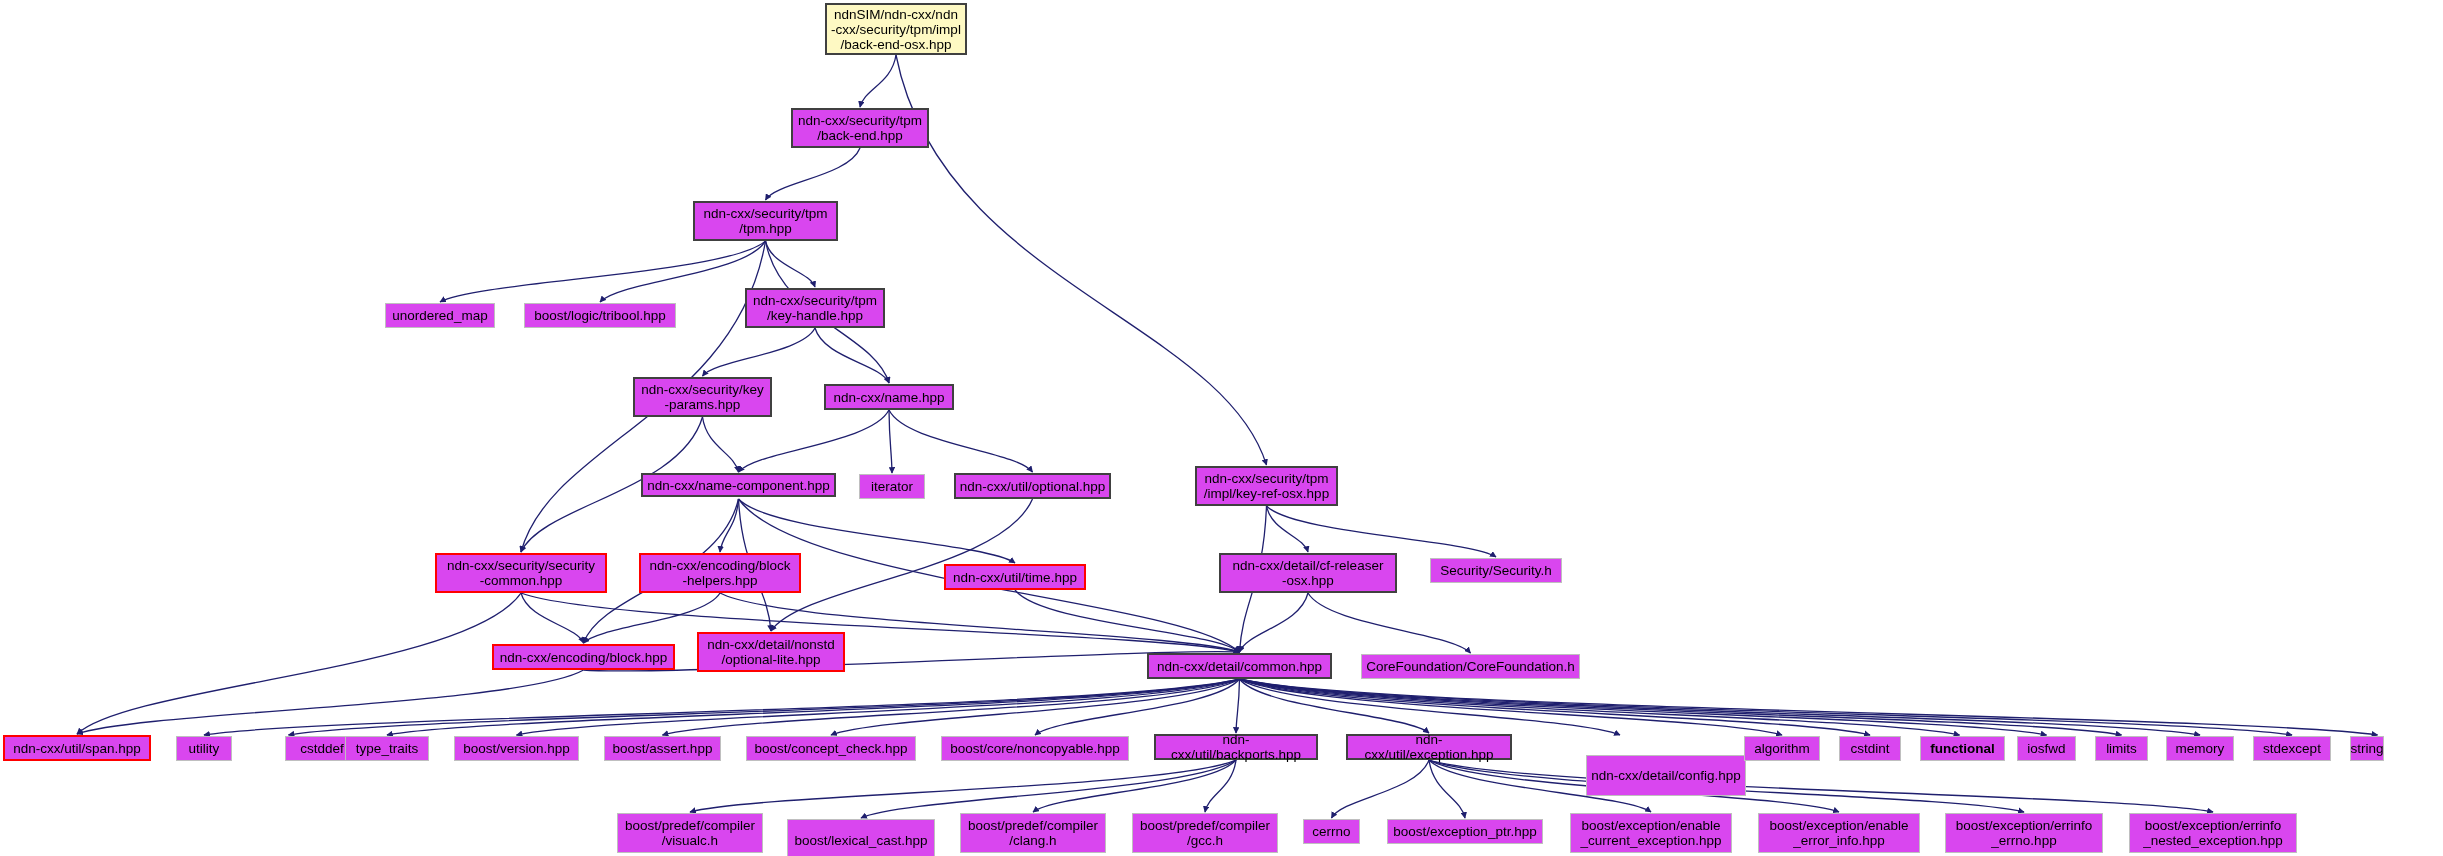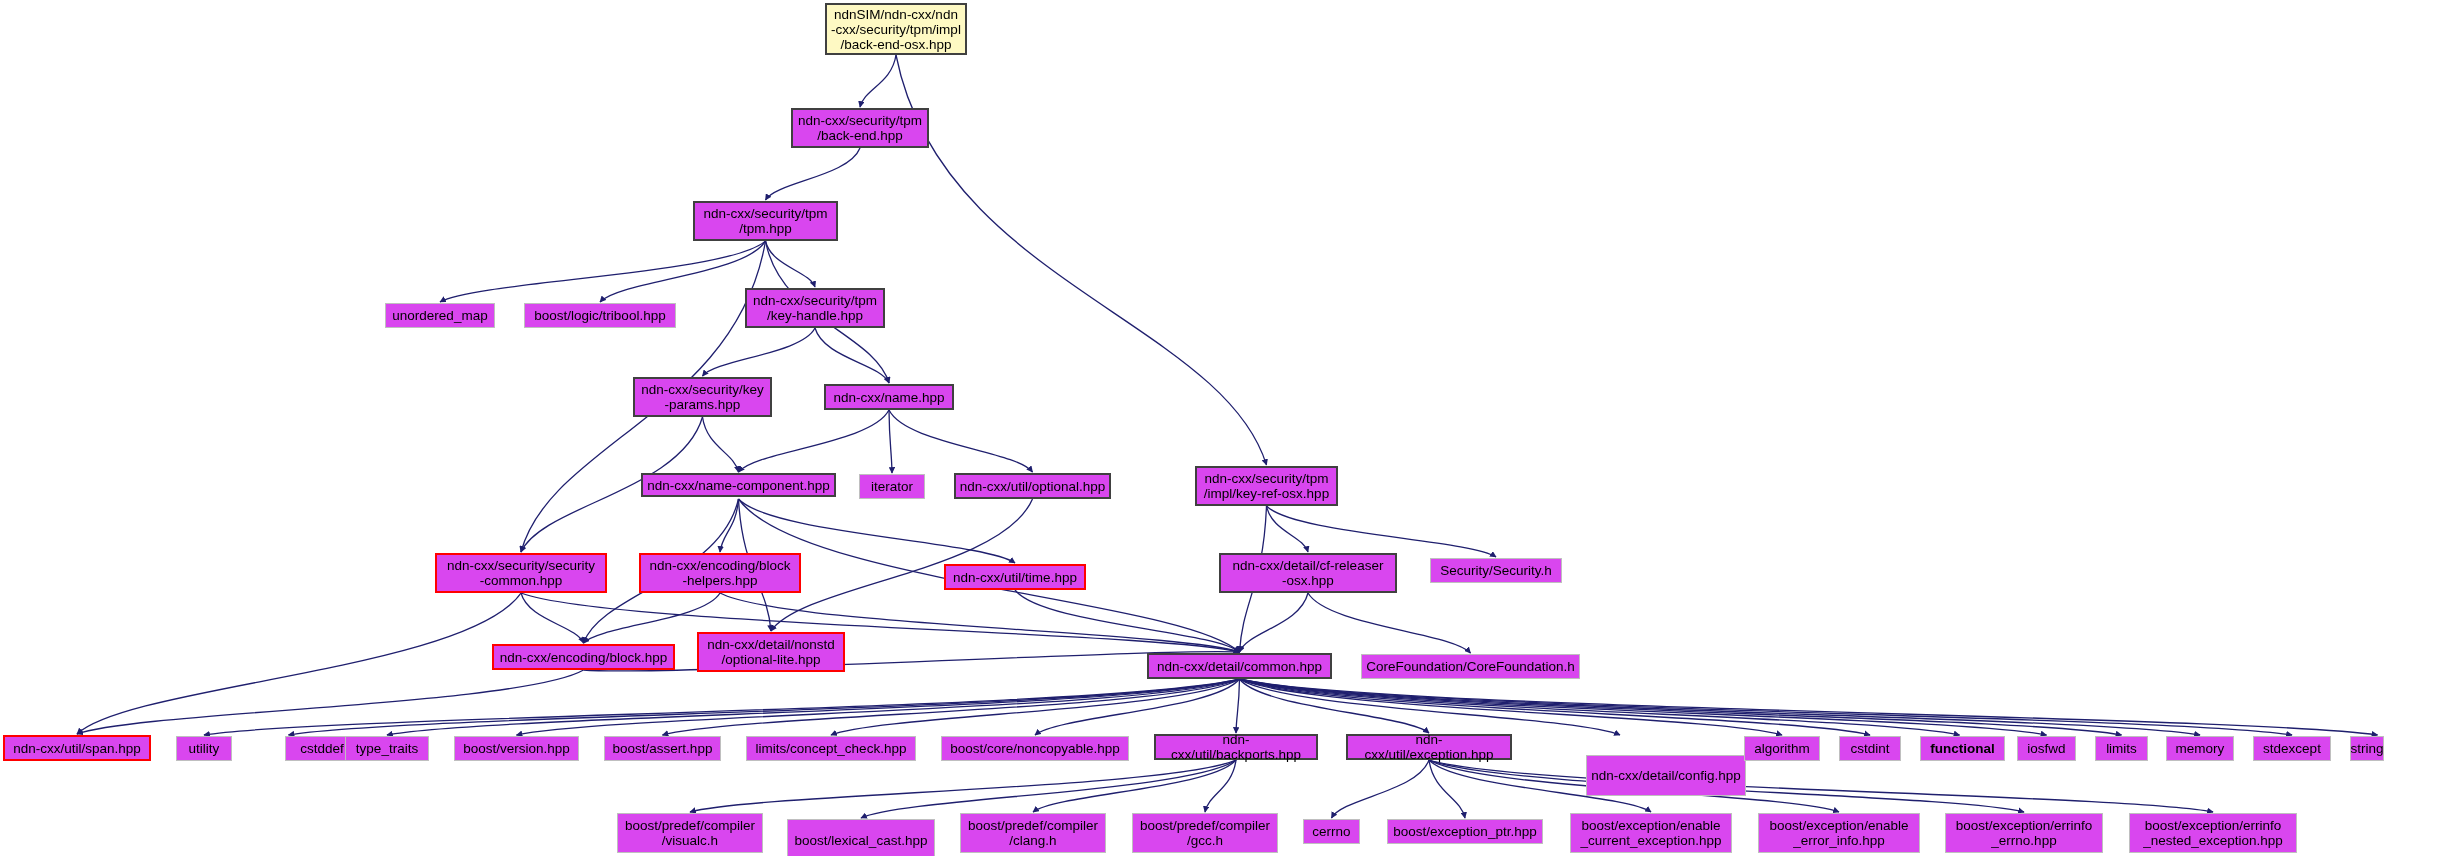--- a/index.html
+++ b/index.html
@@ -142,21 +142,21 @@
       <div class="node n-red" style="left: 697px; top: 632px; width: 148px; height: 40px;">ndn-cxx/detail/nonstd
 /optional-lite.hpp</div>
       <div class="node n-black" style="left: 1147px; top: 653px; width: 185px; height: 26px;">ndn-cxx/detail/common.hpp</div>
       <div class="node n-grey" style="left: 1361px; top: 654px; width: 219px; height: 25px;">CoreFoundation/CoreFoundation.h</div>
       <div class="node n-red" style="left: 3px; top: 735px; width: 148px; height: 26px;">ndn-cxx/util/span.hpp</div>
       <div class="node n-grey" style="left: 176px; top: 736px; width: 56px; height: 25px;">utility</div>
       <div class="node n-grey" style="left: 257px; top: 736px; width: 74px; height: 25px; margin-left: 28px;">cstddef</div>
       <div class="node n-grey" style="left: 345px; top: 736px; width: 84px; height: 25px;">type_traits</div>
       <div class="node n-grey" style="left: 454px; top: 736px; width: 125px; height: 25px;">boost/version.hpp</div>
       <div class="node n-grey" style="left: 604px; top: 736px; width: 117px; height: 25px;">boost/assert.hpp</div>
-      <div class="node n-grey" style="left: 746px; top: 736px; width: 170px; height: 25px;">limits/concept_check.hpp</div>
+      <div class="node n-grey" style="left: 746px; top: 736px; width: 170px; height: 25px;">boost/concept_check.hpp</div>
       <div class="node n-grey" style="left: 941px; top: 736px; width: 188px; height: 25px;">boost/core/noncopyable.hpp</div>
       <div class="node n-black" style="left: 1154px; top: 734px; width: 164px; height: 26px;">ndn-cxx/util/backports.hpp</div>
       <div class="node n-black" style="left: 1346px; top: 734px; width: 166px; height: 26px;">ndn-cxx/util/exception.hpp</div>
       <div class="node n-grey" style="left: 1540px; top: 755px; width: 160px; height: 41px; margin-left: 46px;">ndn-cxx/detail/config.hpp</div>
       <div class="node n-grey" style="left: 1744px; top: 736px; width: 76px; height: 25px;">algorithm</div>
       <div class="node n-grey" style="left: 1839px; top: 736px; width: 62px; height: 25px;">cstdint</div>
       <div class="node n-grey" style="left: 1920px; top: 736px; width: 85px; height: 25px; font-weight: bold;">functional</div>
       <div class="node n-grey" style="left: 2017px; top: 736px; width: 59px; height: 25px;">iosfwd</div>
       <div class="node n-grey" style="left: 2095px; top: 736px; width: 53px; height: 25px;">limits</div>
       <div class="node n-grey" style="left: 2166px; top: 736px; width: 68px; height: 25px;">memory</div>

